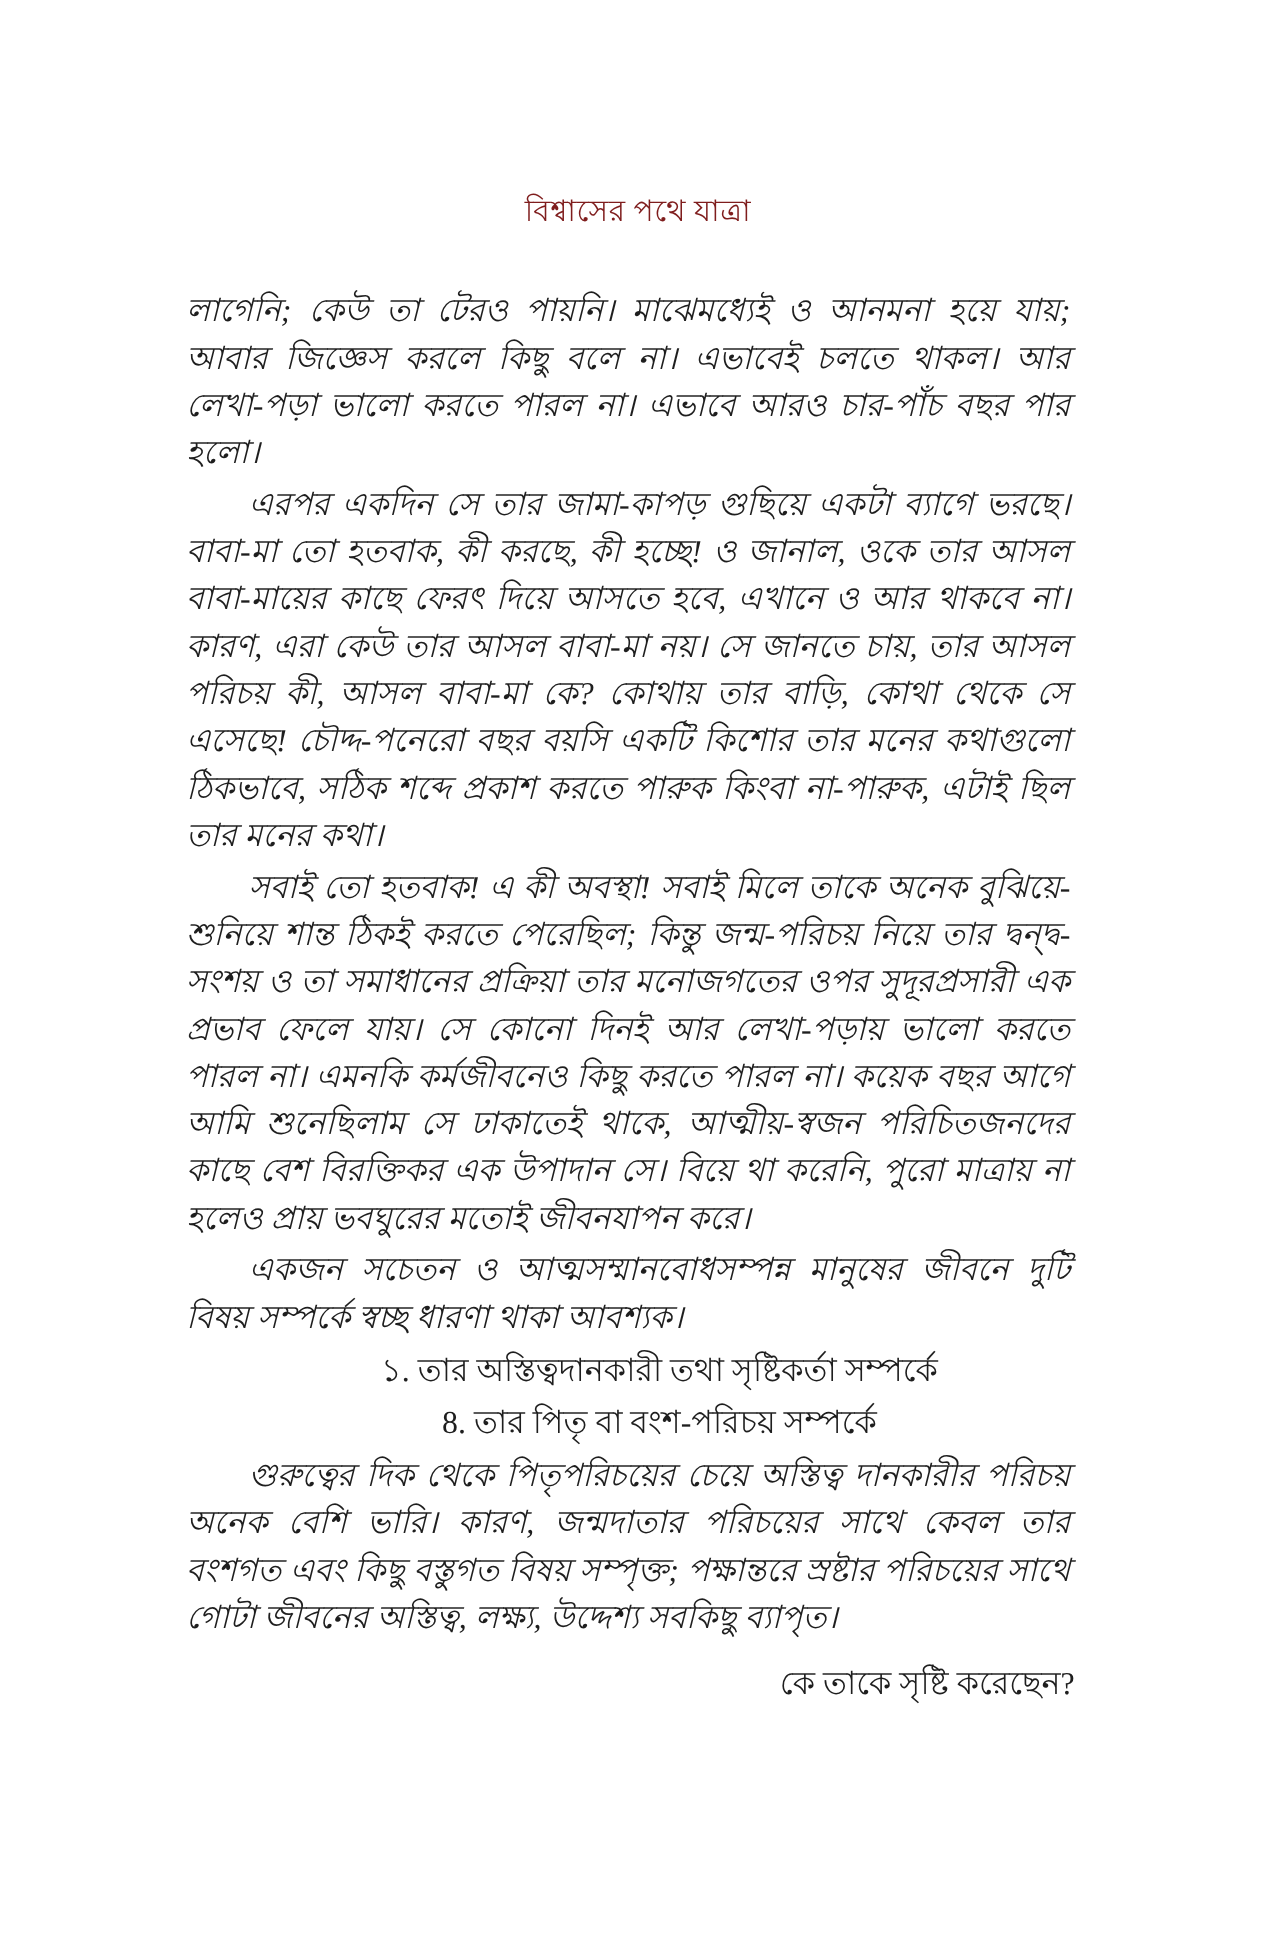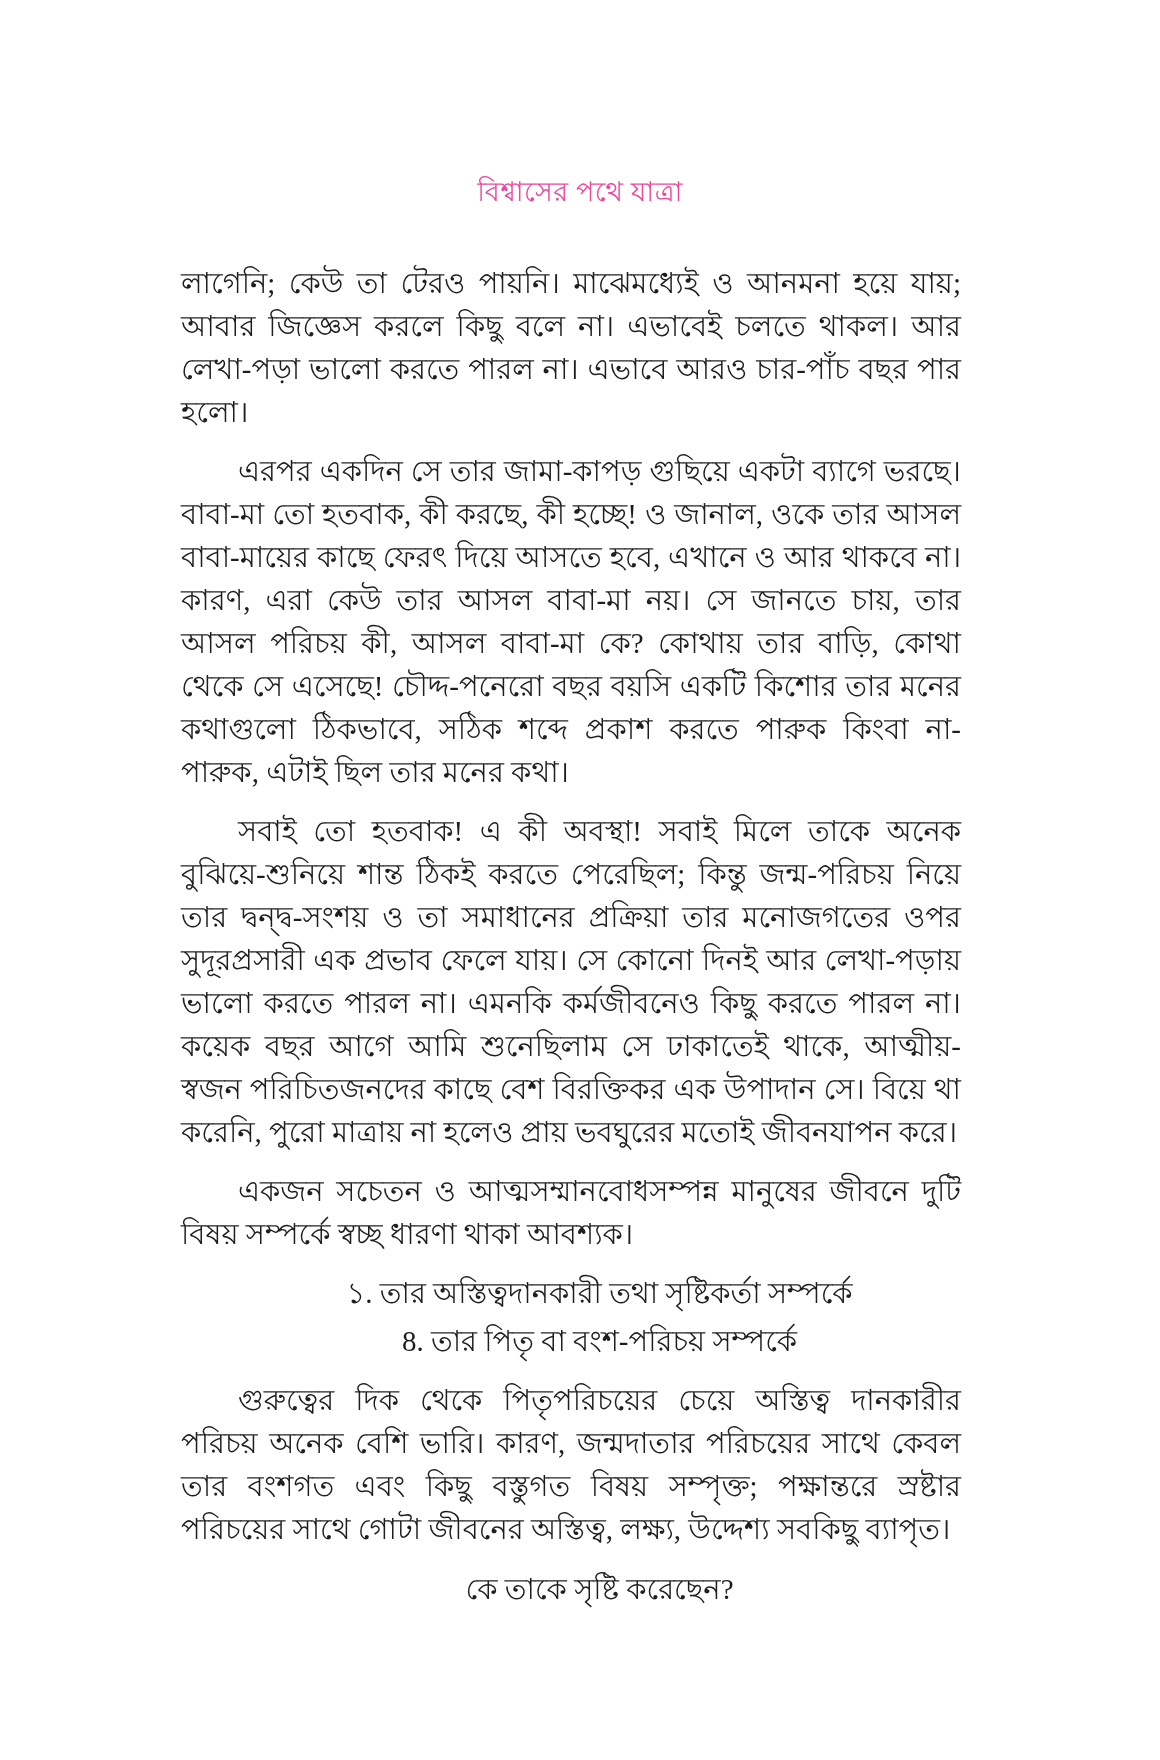--- a/index.html
+++ b/index.html
@@ -16,44 +16,45 @@
     background: #ffffff;
     overflow: hidden;
     font-family: "Liberation Serif", "DejaVu Sans", serif;
     color: #1e1e1e;
   }
   .running-header {
     margin-top: 172px;
     text-align: center;
     font-size: 27px;
     line-height: 40px;
-    color: #ec4899;
+    color: #7f1d1d;
     letter-spacing: 0.5px;
   }
   .page-body {
     margin: 50px 183px 0 165px; 
     font-size: 29px;
     line-height: 43px;
     text-align: justify;
   }
   .para {
-    margin: 16px;
+    margin: 4px;
+    font-style: italic;
   }
   .para.indent {
     text-indent: 57px;
   }
   .list-item {
     margin: 5px 0;
     padding-left: 57px;
     text-align: center;
   }
   .question {
     margin: 17px 0 0 0;
     padding-left: 57px;
-    text-align: center;
+    text-align: right;
   }
 </style>
 </head>
 <body>
 
 <div class="page">
 
   <div class="running-header">বিশ্বাসের পথে যাত্রা</div>
 
   <div class="page-body">

